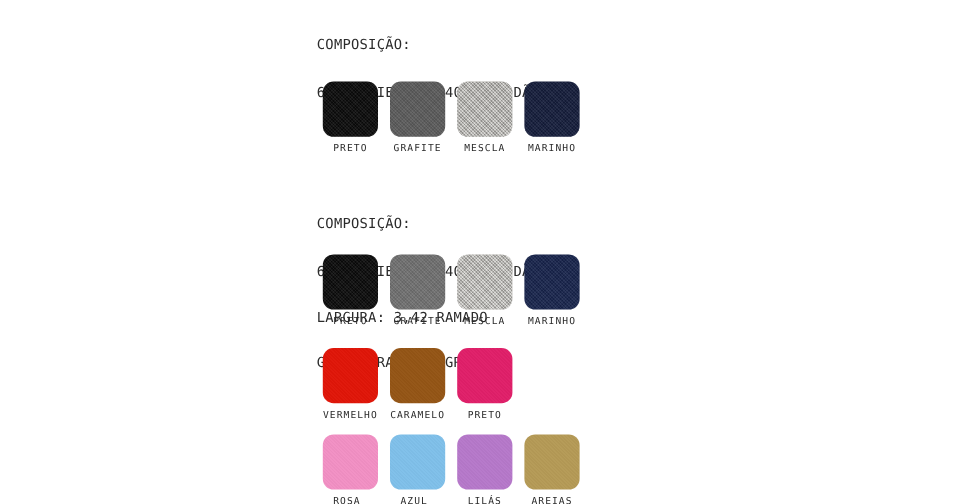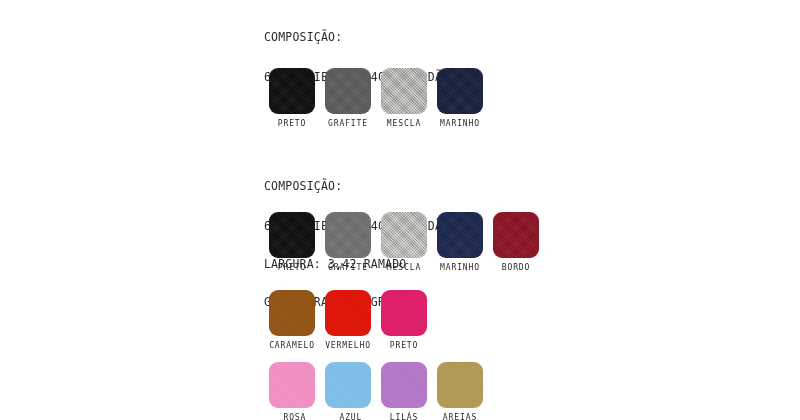--- a/index.html
+++ b/index.html
@@ -81,21 +81,21 @@
       repeating-linear-gradient(45deg, rgba(255,255,255,0.02) 0 1px, rgba(0,0,0,0.018) 1px 2px);
   }
 
   .swatch-label {
     margin-top: 5px;
     font-family: "DejaVu Sans Mono", "Liberation Mono", monospace;
     font-size: 8px;
     line-height: 9.5px;
     letter-spacing: 0.9px;
     color: #2b2b2b;
-    text-align: right;
+    text-align: left;
     white-space: pre-line;
   }
 </style>
 </head>
 <body style="background: rgb(255, 255, 255);">
 
 <div class="sheet">
 
   <div class="spec-block" style="top:6px;">
     <span class="spec-line spec-title">COMPOSIÇÃO:</span>
@@ -138,34 +138,30 @@
       <div class="swatch-label">GRAFITE</div>
     </div>
     <div class="swatch-cell">
       <div class="swatch-chip heather" style="background-color: rgb(189, 187, 182);"></div>
       <div class="swatch-label">MESCLA</div>
     </div>
     <div class="swatch-cell">
       <div class="swatch-chip" style="background-color: rgb(23, 35, 75);"></div>
       <div class="swatch-label">MARINHO</div>
     </div>
-    <div class="swatch-cell">
-      <div class="swatch-chip" style="background-color: rgb(139, 15, 34);"></div>
-      <div class="swatch-label">BORDO</div>
-    </div>
   </div>
 
   <div class="swatch-row" style="top:290px;">
     <div class="swatch-cell">
+      <div class="swatch-chip flat" style="background-color: rgb(224, 21, 8);"></div>
+      <div class="swatch-label">VERMELHO</div>
+    </div>
+    <div class="swatch-cell">
       <div class="swatch-chip flat" style="background-color: rgb(148, 85, 21);"></div>
       <div class="swatch-label">CARAMELO</div>
-    </div>
-    <div class="swatch-cell">
-      <div class="swatch-chip flat" style="background-color: rgb(224, 21, 8);"></div>
-      <div class="swatch-label">VERMELHO</div>
     </div>
     <div class="swatch-cell">
       <div class="swatch-chip flat" style="background-color: rgb(224, 31, 105);"></div>
       <div class="swatch-label">PRETO</div>
     </div>
   </div>
 
   <div class="swatch-row" style="top:362px;">
     <div class="swatch-cell">
       <div class="swatch-chip flat" style="background-color: rgb(242, 144, 196);"></div>

